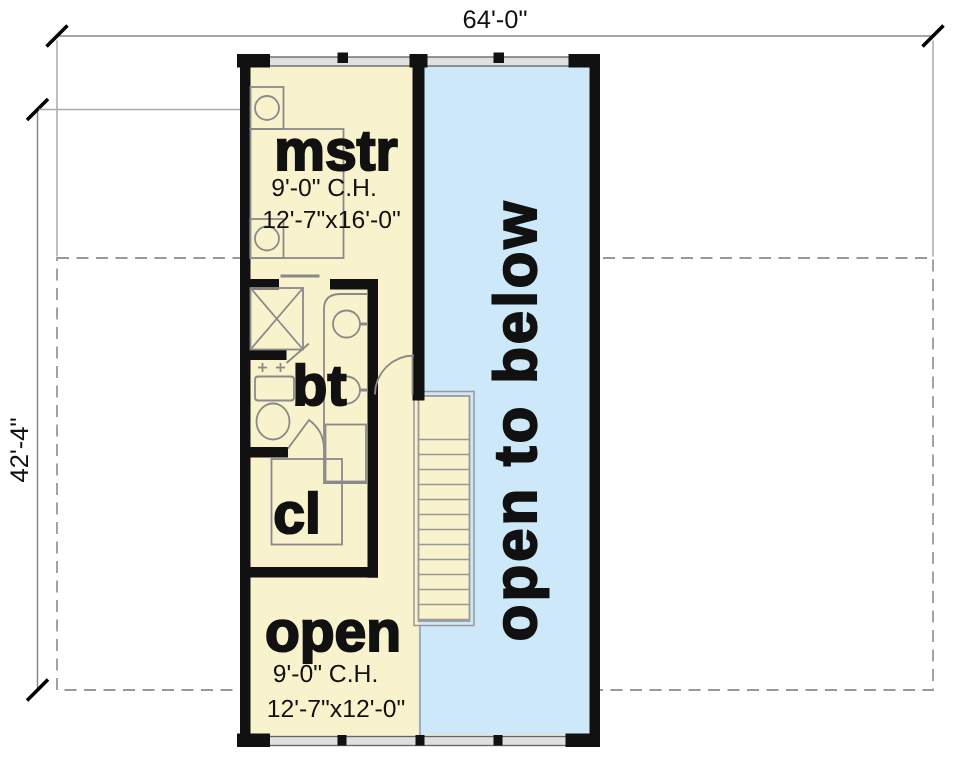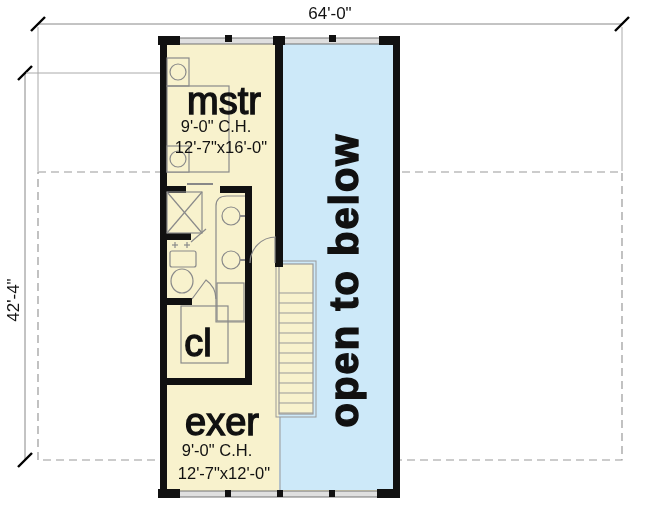--- a/index.html
+++ b/index.html
@@ -5,21 +5,21 @@
   html,body{margin:0;padding:0;background:#fff;}
   .sheet{
     position:relative;width:650px;height:515px;overflow:hidden;
     background:var(--c-background,#ffffff);
     font-family:"Liberation Sans", sans-serif;
     color:var(--c-text,#111111);
   }
   svg{position:absolute;left:0;top:0;}
   .lbl{position:absolute;transform:translate(-50%,-50%);white-space:nowrap;line-height:1;}
   .lbl-big{
-    font-size:38px;font-weight:400;letter-spacing:0px;
+    font-size:38px;font-weight:700;letter-spacing:0px;
     -webkit-text-stroke:1.4px currentColor;
   }
   .lbl-sub{font-size:16.5px;font-weight:400;}
   .lbl-dim{font-size:17px;font-weight:400;}
   .rot{transform:translate(-50%,-50%) rotate(-90deg);}
   .lbl-open{
     font-size:40px;font-weight:700;letter-spacing:2px;
     -webkit-text-stroke:1.4px currentColor;
   }
   
@@ -158,22 +158,23 @@
 
   </svg>
 
   <div class="lbl lbl-dim" style="left:330px;top:13px">64'-0"</div>
   <div class="lbl lbl-dim rot" style="left:13px;top:300px">42'-4"</div>
 
   <div class="lbl lbl-big" style="left:224px;top:101px">mstr</div>
   <div class="lbl lbl-sub" style="left:216px;top:126px">9'-0" C.H.</div>
   <div class="lbl lbl-sub" style="left:221px;top:147px">12'-7"x16'-0"</div>
 
+  <div class="lbl lbl-big" style="left:213px;top:258px">bt</div>
 
   <div class="lbl lbl-big" style="left:198px;top:343px">cl</div>
 
-  <div class="lbl lbl-big" style="left:222px;top:422px">exer</div>
+  <div class="lbl lbl-big" style="left:222px;top:422px">open</div>
   <div class="lbl lbl-sub" style="left:217px;top:450px">9'-0" C.H.</div>
   <div class="lbl lbl-sub" style="left:224px;top:473px">12'-7"x12'-0"</div>
 
   <div class="lbl lbl-open rot" style="left:344px;top:280px">open to below</div>
 
 </div>
 
 </body></html>

